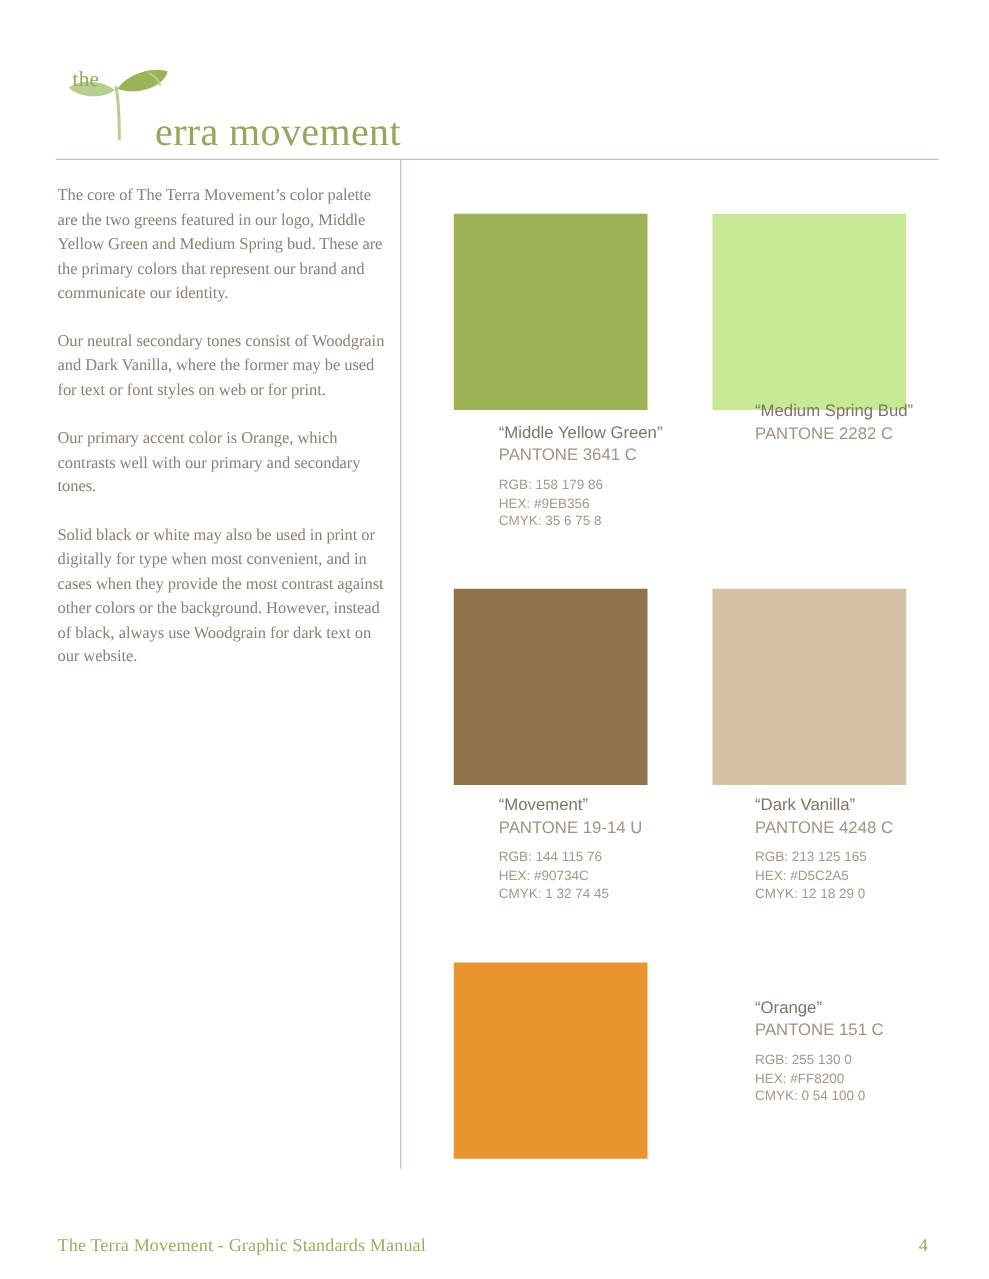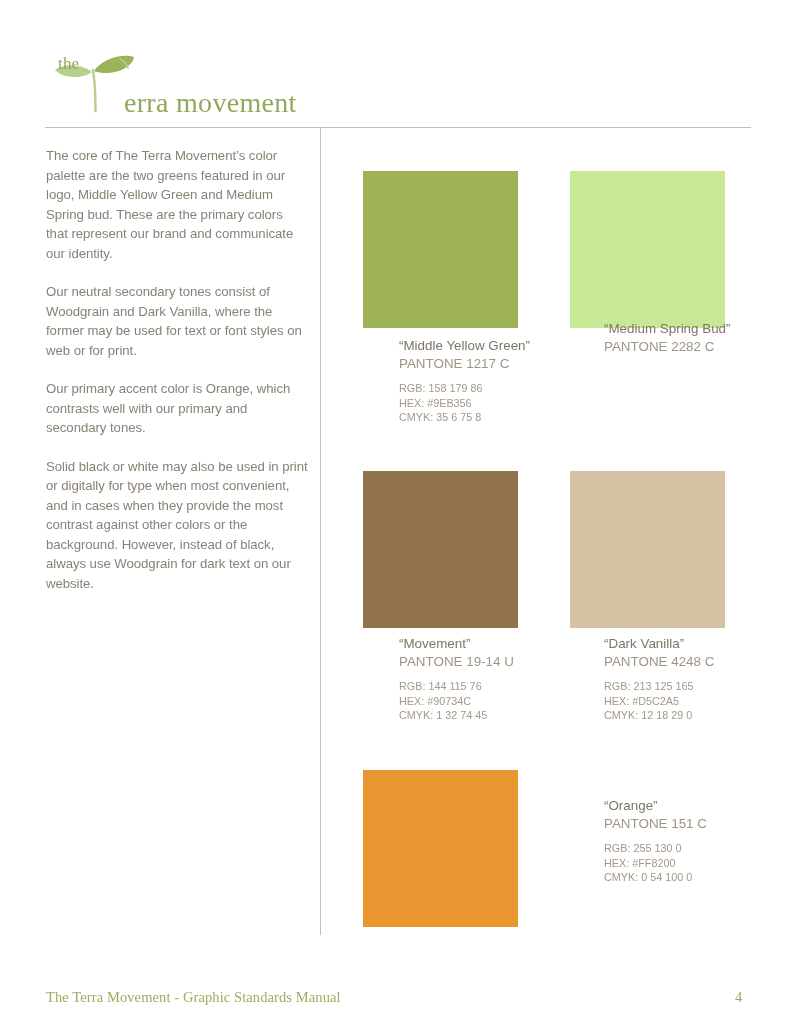--- a/index.html
+++ b/index.html
@@ -40,21 +40,21 @@
     left: 0px;
     top: 0px;
     width: 110px;
     height: 68px;
   }
   #logo-wordmark {
     position: absolute;
     left: 78px;
     top: 42px;
     font-family: "Liberation Serif", serif;
-    font-size: 28px;
+    font-size: 32px;
     color: #93a85b;
     letter-spacing: 0.3px;
     white-space: nowrap;
   }
 
   
   #rule-horizontal {
     position: absolute;
     left: 45px;
     top: 127px;
@@ -72,21 +72,21 @@
   }
 
   
   #text-column {
     position: absolute;
     left: 46px;
     top: 146px;
     width: 262px;
   }
   .body-paragraph {
-    font-family: Liberation Sans, sans-serif;
+    font-family: Liberation Serif, serif;
     font-size: 13.2px;
     line-height: 19.5px;
     color: #8a8176;
     margin: 0 0 19px 0;
     letter-spacing: -0.05px;
   }
 
   
   .swatch-box {
     position: absolute;
@@ -171,21 +171,21 @@
   <div id="text-column">
     <p class="body-paragraph" style="color: rgb(138, 129, 118);">The core of The Terra Movement’s color palette are the two greens featured in our logo, Middle Yellow Green and Medium Spring bud. These are the primary colors that represent our brand and communicate our identity.</p>
     <p class="body-paragraph" style="color: rgb(138, 129, 118);">Our neutral secondary tones consist of Woodgrain and Dark Vanilla, where the former may be used for text or font styles on web or for print.</p>
     <p class="body-paragraph" style="color: rgb(138, 129, 118);">Our primary accent color is Orange, which contrasts well with our primary and secondary tones.</p>
     <p class="body-paragraph" style="color: rgb(138, 129, 118);">Solid black or white may also be used in print or digitally for type when most convenient, and in cases when they provide the most contrast against other colors or the background. However, instead of black, always use Woodgrain for dark text on our website.</p>
   </div>
 
   <div class="swatch-box" style="left: 363px; top: 171px; background: rgb(158, 179, 86);"></div>
   <div class="swatch-info" style="left: 366px; top: 337px;">
     <div class="swatch-name">“Middle Yellow Green”</div>
-    <div class="swatch-pantone">PANTONE 1217 C</div>
+    <div class="swatch-pantone">PANTONE 3641 C</div>
     <div class="swatch-specs">
       <div class="swatch-spec-line">RGB: 158  179  86</div>
       <div class="swatch-spec-line">HEX: #9EB356</div>
       <div class="swatch-spec-line">CMYK: 35  6  75  8</div>
     </div>
   </div>
 
   <div class="swatch-box" style="left: 570px; top: 171px; background: rgb(199, 233, 149);"></div>
   <div class="swatch-info" style="left: 571px; top: 320px;">
     <div class="swatch-name">“Medium Spring Bud”</div>

